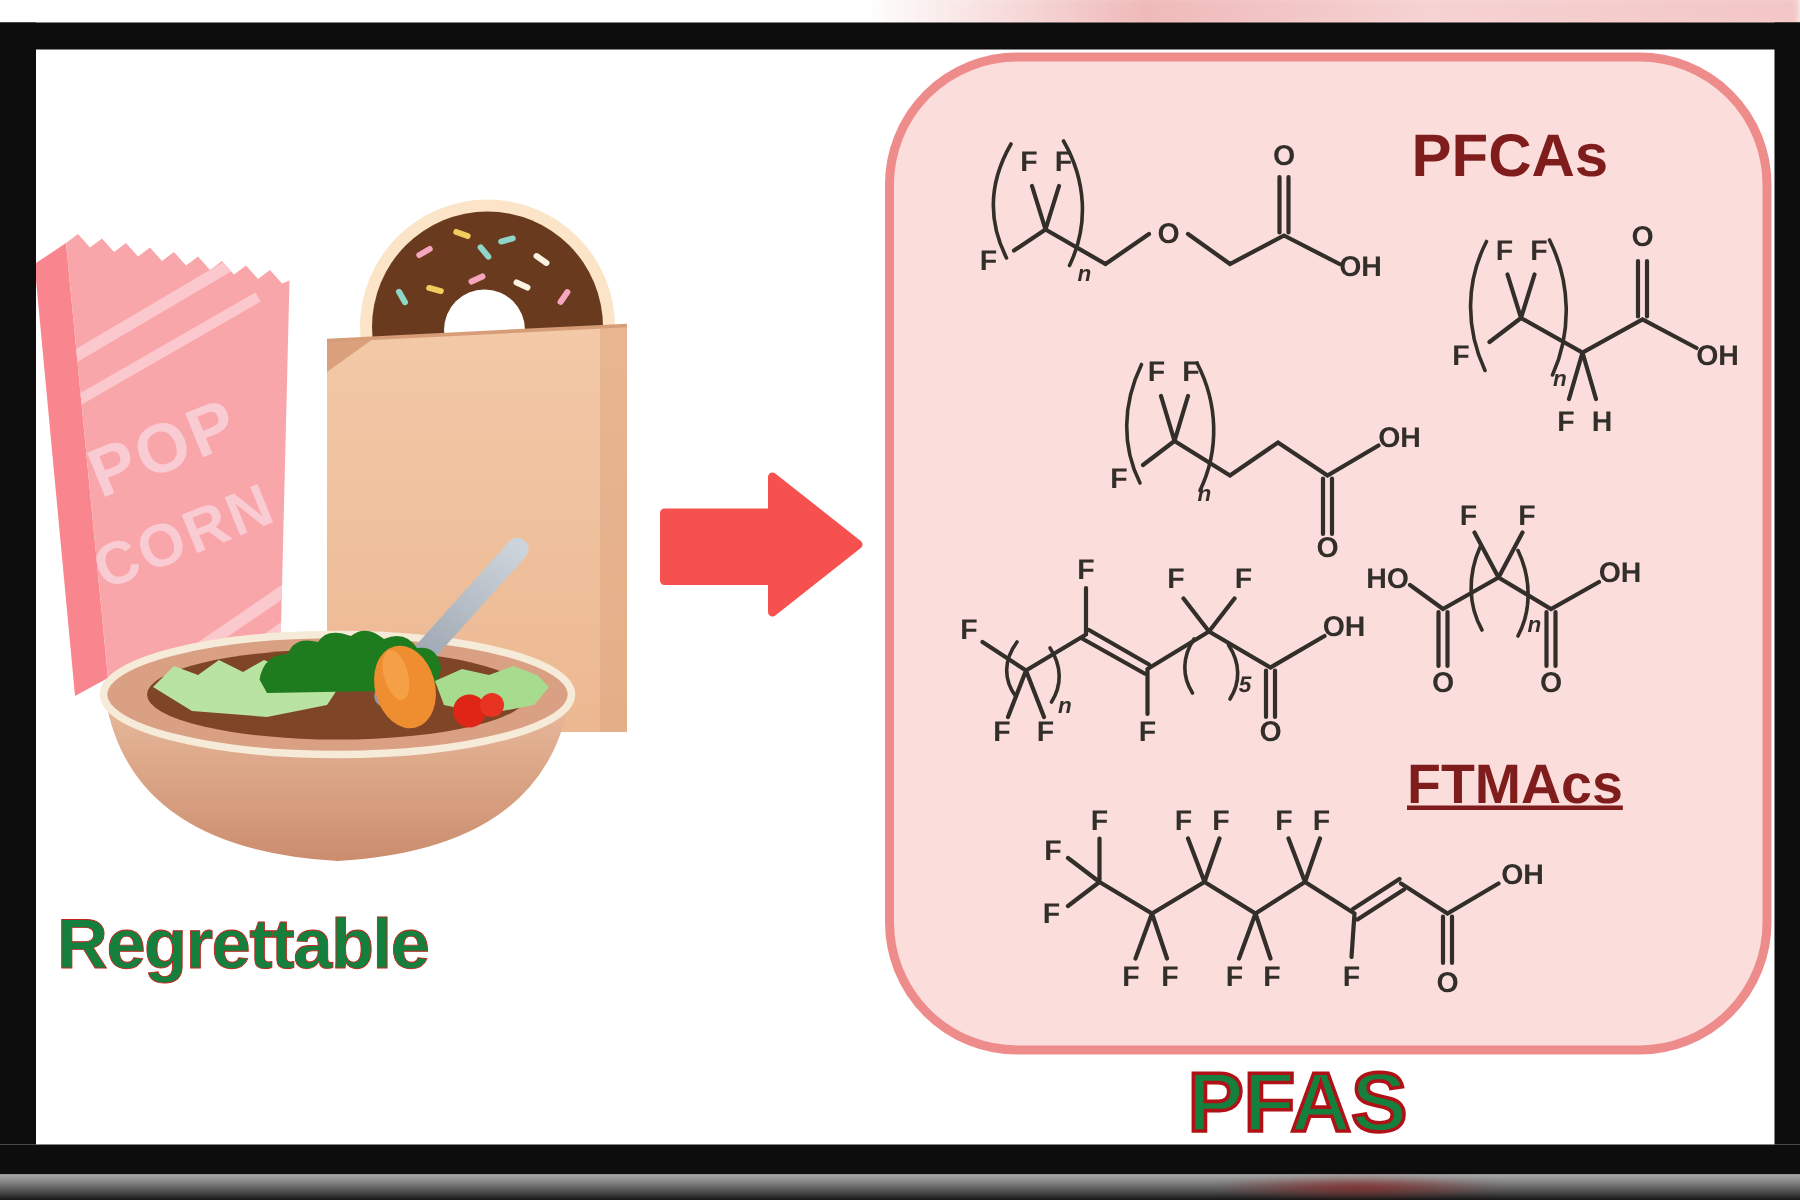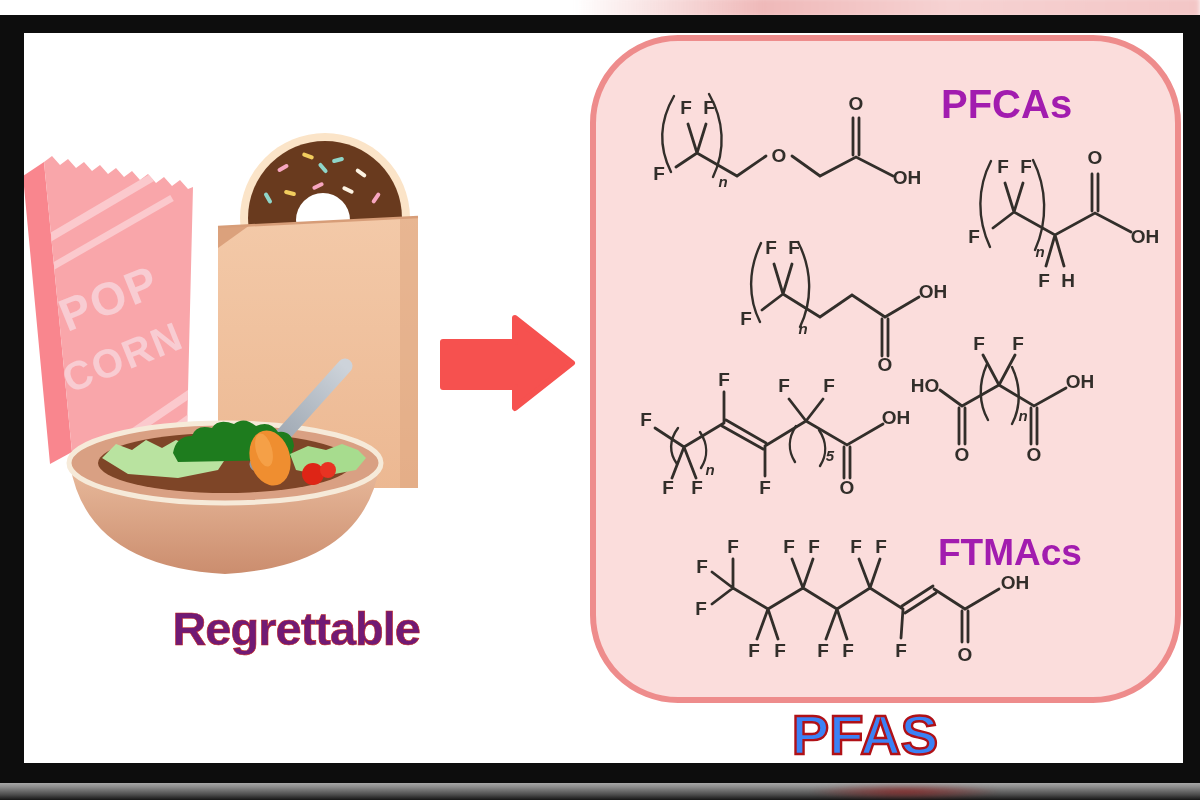--- a/index.html
+++ b/index.html
@@ -14,34 +14,34 @@
   .bar-left{position:absolute;left:0;top:15px;width:24px;height:748px;background:#0d0d0d;z-index:7;}
   .bar-right{position:absolute;left:1183px;top:15px;width:17px;height:748px;background:#0d0d0d;z-index:7;}
   .bar-bottom{position:absolute;left:0;top:763px;width:1200px;height:20px;background:#0d0d0d;z-index:7;}
   .bottom-strip{position:absolute;left:0;top:783px;width:1200px;height:17px;z-index:7;
     background:linear-gradient(180deg,#a8a8a8 0%,#8a8a8a 25%,#4a4a4a 70%,#161616 100%);}
   .pfas-reflection{position:absolute;left:810px;top:1px;width:190px;height:15px;
     background:radial-gradient(ellipse at center,rgba(150,16,16,0.65) 0%,rgba(150,16,16,0) 72%);
     filter:blur(2px);}
   
   .illus{position:absolute;z-index:2;}
-  .caption{position:absolute;left:38px;top:596px;width:382px;text-align:right;z-index:3;
-    color:#701a75;font-weight:bold;font-size:47px;line-height:66px;letter-spacing:-1px;
+  .caption{position:absolute;left:38px;top:596px;width:382px;text-align:left;z-index:3;
+    color:#15803d;font-weight:bold;font-size:47px;line-height:66px;letter-spacing:-1px;
     -webkit-text-stroke:0.6px #c3231b;}
   
   .arrow-wrap{position:absolute;left:438px;top:310px;z-index:3;}
   
   .pfas-box{position:absolute;left:590px;top:35px;width:591px;height:668px;box-sizing:border-box;
     background:#fbdddc;border:6px solid #ee8c8c;border-radius:88px;z-index:2;}
-  .chem-label{position:absolute;z-index:4;color:#a21caf;font-weight:bold;}
+  .chem-label{position:absolute;z-index:4;color:#7f1d1d;font-weight:bold;}
   .label-pfcas{left:941px;top:82px;font-size:40px;}
   .label-ftohs{left:615px;top:258px;font-size:39px;}
-  .label-ftmacs{left:938px;top:532px;font-size:37px;}
+  .label-ftmacs{left:938px;top:502px;font-size:37px;text-decoration:underline;}
   .pfas-title{position:absolute;left:755px;top:702px;width:220px;text-align:center;z-index:3;
-    color:#3b82f6;font-weight:bold;font-size:56px;letter-spacing:0px;
+    color:#15803d;font-weight:bold;font-size:56px;letter-spacing:0px;
     -webkit-text-stroke:2.4px #b01117;}
   .structures-svg{position:absolute;left:590px;top:35px;z-index:3;}
   svg{display:block;}
   .bond{stroke:#322e2a;stroke-width:2.8;fill:none;stroke-linecap:round;}
   .paren{stroke:#322e2a;stroke-width:2.4;fill:none;stroke-linecap:round;}
   .atom{font-family:"Liberation Sans",sans-serif;font-size:19px;font-weight:bold;fill:#322e2a;text-anchor:middle;}
   .sub{font-family:"Liberation Sans",sans-serif;font-size:15px;font-style:italic;font-weight:bold;fill:#322e2a;text-anchor:middle;}
   .pc-text{font-family:"Liberation Sans",sans-serif;font-weight:bold;fill:#f8ccd2;text-anchor:middle;letter-spacing:2px;}
 </style>
 </head>

